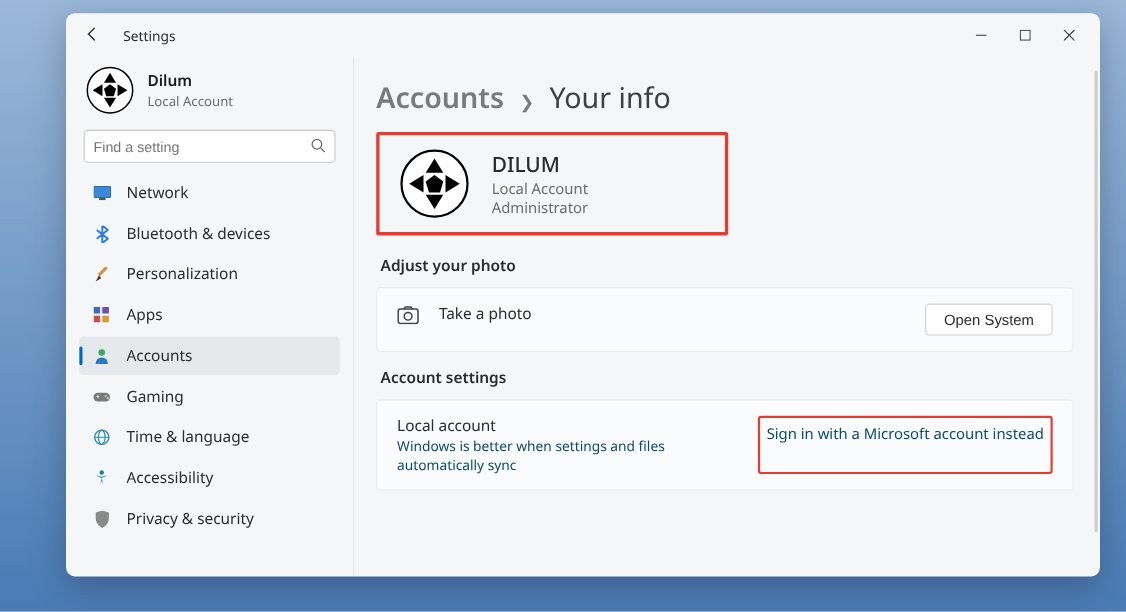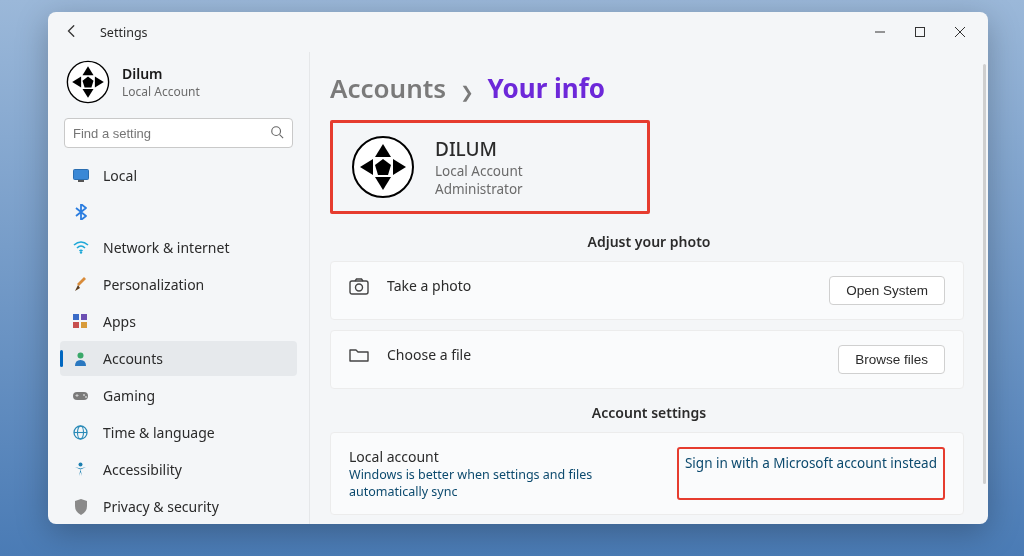--- a/index.html
+++ b/index.html
@@ -6,21 +6,21 @@
   body {
     font-family: "Segoe UI", -apple-system, system-ui, sans-serif;
     background: linear-gradient(180deg, #9bb8d9 0%, #4a7bb5 100%);
     width: 1024px;
     height: 556px;
     overflow: hidden;
     position: relative;
   }
   .window {
     position: absolute;
-    left: 48px;
+    left: 60px;
     top: 12px;
     width: 940px;
     height: 512px;
     background: #f4f6f8;
     border-radius: 8px;
     box-shadow: 0 8px 32px rgba(0,0,0,0.25);
     display: flex;
     flex-direction: column;
   }
   .titlebar {
@@ -168,22 +168,22 @@
     font-weight: 600;
     color: #7a7a7a;
     cursor: pointer;
   }
   .bc-chevron {
     font-size: 16px;
     color: #7a7a7a;
   }
   .bc-current {
     font-size: 26px;
-    font-weight: 700;
-    color: #6d28d9;
+    font-weight: 400;
+    color: #404040;
   }
   .info-card {
     border: 3px solid #e63c2f;
     border-radius: 2px;
     padding: 12px 18px;
     display: flex;
     align-items: center;
     gap: 20px;
     width: 320px;
     margin-bottom: 18px;
@@ -200,21 +200,20 @@
   }
   .info-line {
     font-size: 13.5px;
     color: #6b6b6b;
   }
   .section-title {
     font-size: 14px;
     font-weight: 600;
     color: #2b2b2b;
     margin: 4px 0 10px 4px;
-    text-align: center;
   }
   .row-card {
     background: #fafbfc;
     border: 1px solid #ececec;
     border-radius: 4px;
     padding: 14px 18px;
     display: flex;
     gap: 18px;
     margin-bottom: 10px;
   }
@@ -319,37 +318,29 @@
       </div>
 
       <div class="nav">
         <div class="nav-item">
           <span class="nav-icon">
               <svg width="16" height="13">
                 <rect x="0.5" y="0.5" width="15" height="10" rx="1" fill="#3a88d6" stroke="#2a6db0"></rect>
                 <rect x="5" y="11" width="6" height="2" fill="#555"></rect>
               </svg>
             </span>
-          <span>Local</span>
+          <span>Network</span>
         </div>
         <div class="nav-item">
           <span class="nav-icon">
               <svg width="14" height="16" viewBox="0 0 14 16">
                 <path d="M7 0 L12 4 L7 8 L12 12 L7 16 V0 M2 4 L7 8 M2 12 L7 8" stroke="#2b7de0" stroke-width="1.8" fill="none" stroke-linejoin="round"></path>
               </svg>
             </span>
-        </div>
-        <div class="nav-item">
-          <span class="nav-icon">
-              <svg width="16" height="13" viewBox="0 0 16 13">
-                <path d="M1 4 Q8 -2 15 4 M4 7 Q8 3 12 7 M6.5 10 Q8 8.5 9.5 10" stroke="#1ea8d8" stroke-width="1.6" fill="none"></path>
-                <circle cx="8" cy="11.5" r="1.2" fill="#1ea8d8"></circle>
-              </svg>
-            </span>
-          <span>Network &amp; internet</span>
+          <span>Bluetooth &amp; devices</span>
         </div>
         <div class="nav-item">
           <span class="nav-icon">
               <svg width="15" height="15" viewBox="0 0 15 15">
                 <path d="M13 2 L6 9 L4 7 L11 0 Z" fill="#d88b3a"></path>
                 <path d="M5 8 L2 14 L7 11 Z" fill="#5a3a1a"></path>
               </svg>
             </span>
           <span>Personalization</span>
         </div>
@@ -448,31 +439,20 @@
               <path d="M6 3 L7.5 1 H12.5 L14 3" fill="none" stroke="#444" stroke-width="1.4"></path>
               <circle cx="10" cy="9.5" r="3.5" fill="none" stroke="#444" stroke-width="1.4"></circle>
             </svg>
         </span>
         <div class="row-main">
           <div class="row-label">Take a photo</div>
         </div>
         <button class="btn">Open System</button>
       </div>
 
-      <div class="row-card">
-        <span class="row-icon">
-          <svg width="20" height="16" viewBox="0 0 20 16">
-              <path d="M1 3 V14 H19 V5 H9 L7 3 Z" fill="none" stroke="#444" stroke-width="1.4" stroke-linejoin="round"></path>
-            </svg>
-        </span>
-        <div class="row-main">
-          <div class="row-label">Choose a file</div>
-        </div>
-        <button class="btn">Browse files</button>
-      </div>
 
       <div class="section-title" style="margin-top:14px;">Account settings</div>
 
       <div class="row-card">
         <div class="row-main">
           <div class="row-label">Local account</div>
           <div class="row-sub">Windows is better when settings and files automatically sync</div>
         </div>
         <span class="red-frame">
           <span class="link">Sign in with a Microsoft account instead</span>

